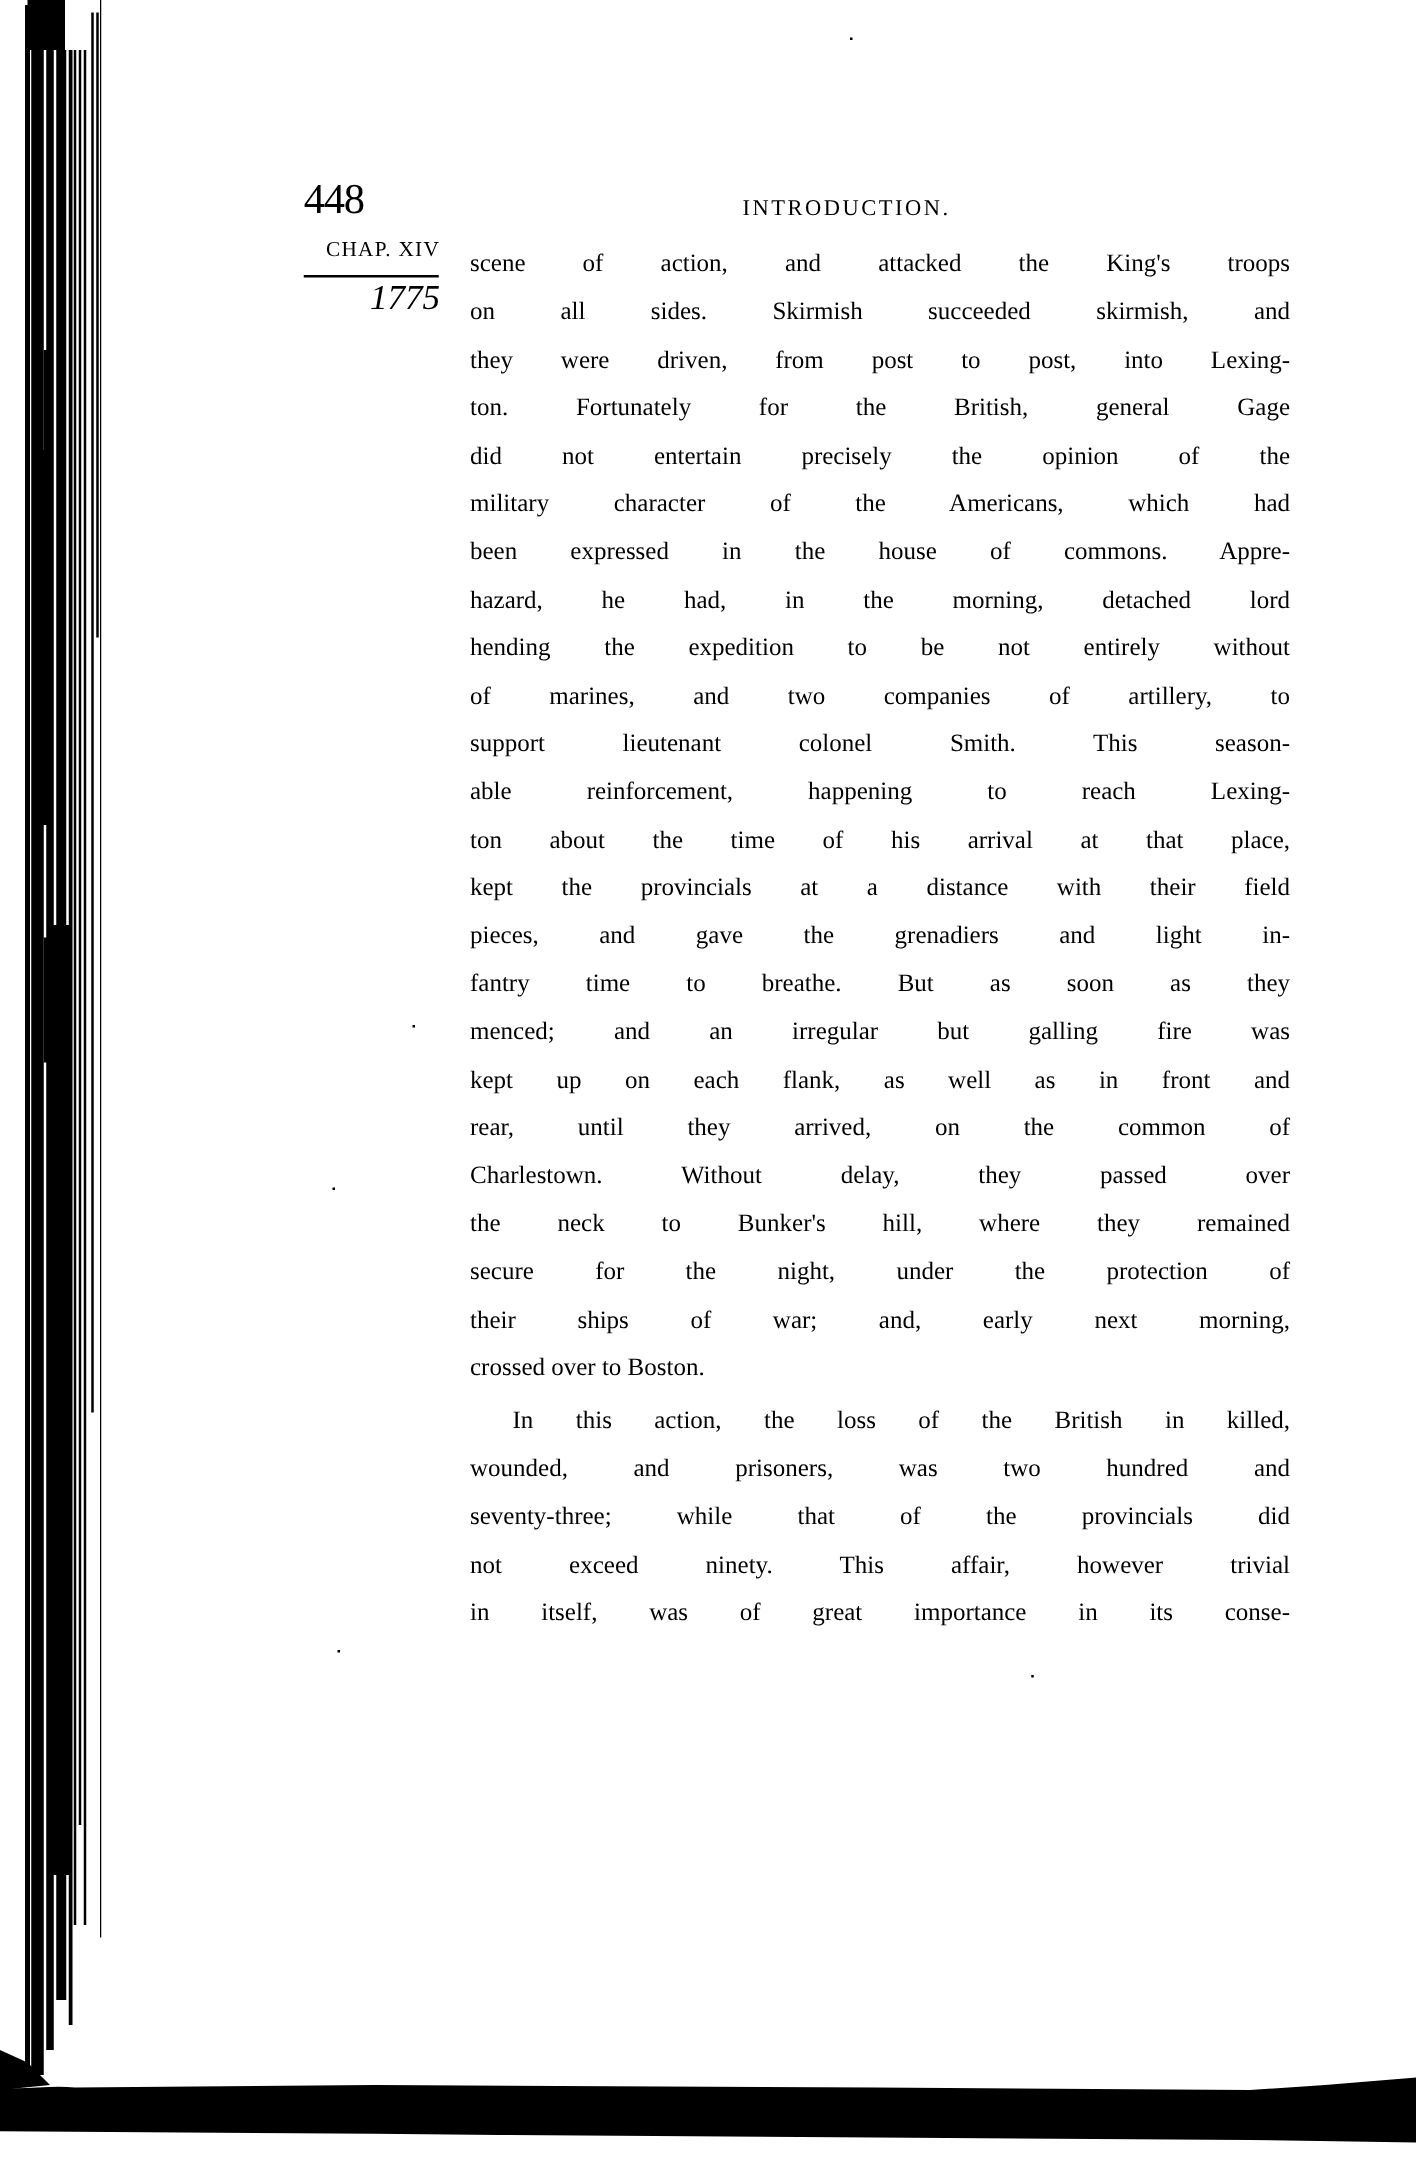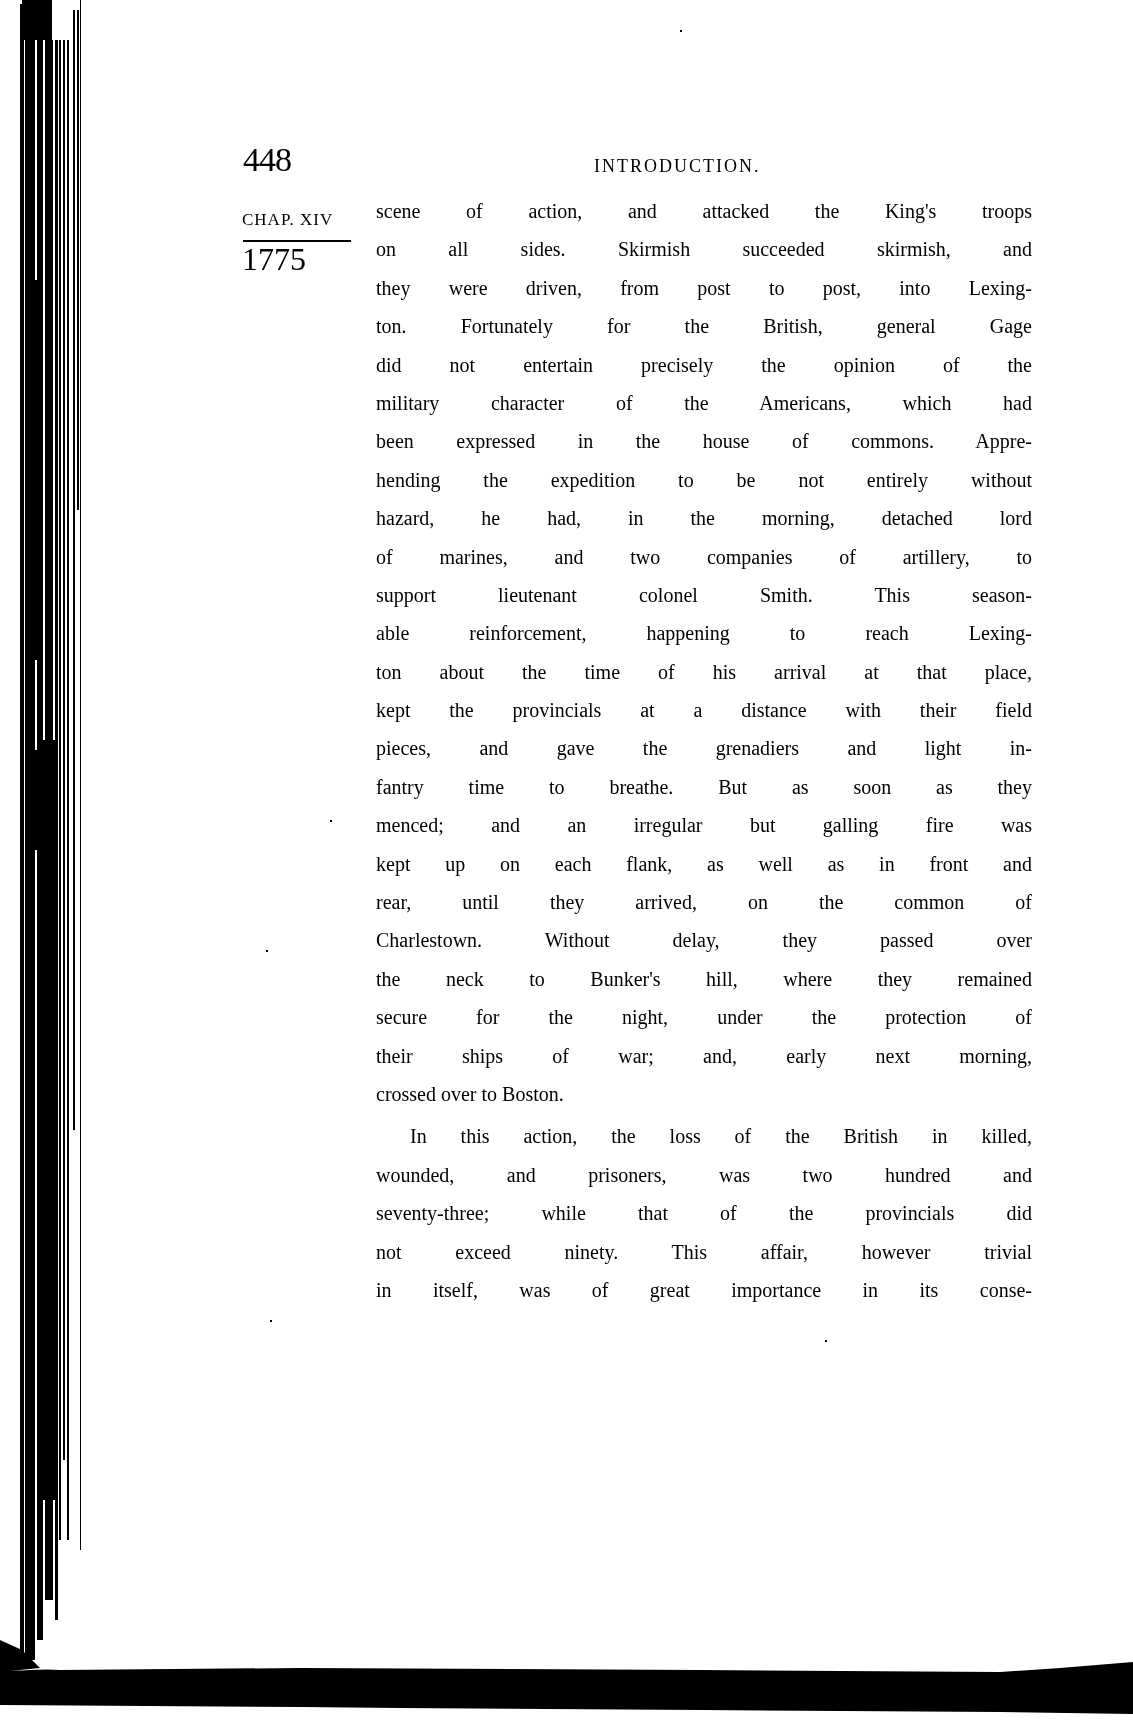--- a/index.html
+++ b/index.html
@@ -57,40 +57,41 @@
       font-size: 18px;
       letter-spacing: 2px;
       line-height: 24px;
       font-variant: small-caps;
       text-transform: uppercase;
       text-align: center;
     }
     .margin-note {
       position: absolute;
       left: 242px;
-      top: 208px;
+      top: 188px;
       width: 110px;
-      text-align: left;
+      text-align: right;
     }
     .margin-chap {
       font-size: 17px;
       letter-spacing: 1px;
       line-height: 24px;
       white-space: nowrap;
       font-variant: small-caps;
       text-transform: uppercase;
     }
     .margin-rule {
       border-top: 2px solid #000;
       width: 108px;
       margin: 8px auto 6px auto;
     }
     .margin-year {
-      font-size: 32px;
+      font-size: 28px;
       line-height: 22px;
+      font-style: italic;
     }
     .body-text {
       position: absolute;
       left: 376px;
       top: 192px;
       width: 656px;
       font-size: 20px;
       line-height: 38.4px;
     }
     .body-text .line {
@@ -155,22 +156,22 @@
 
 <div class="body-text">
   <div>
     <span class="line">scene of action, and attacked the King's troops</span>
     <span class="line">on all sides.  Skirmish succeeded skirmish, and</span>
     <span class="line">they were driven, from post to post, into Lexing-</span>
     <span class="line">ton.  Fortunately for the British, general Gage</span>
     <span class="line">did not entertain precisely the opinion of the</span>
     <span class="line">military character of the Americans, which had</span>
     <span class="line">been expressed in the house of commons.  Appre-</span>
+    <span class="line">hazard, he had, in the morning, detached lord</span>
     <span class="line">hending the expedition to be not entirely without</span>
-    <span class="line">hazard, he had, in the morning, detached lord</span>
     <span class="line">of marines, and two companies of artillery, to</span>
     <span class="line">support lieutenant colonel Smith.  This season-</span>
     <span class="line">able reinforcement, happening to reach Lexing-</span>
     <span class="line">ton about the time of his arrival at that place,</span>
     <span class="line">kept the provincials at a distance with their field</span>
     <span class="line">pieces, and gave the grenadiers and light in-</span>
     <span class="line">fantry time to breathe.  But as soon as they</span>
     <span class="line">menced; and an irregular but galling fire was</span>
     <span class="line">kept up on each flank, as well as in front and</span>
     <span class="line">rear, until they arrived, on the common of</span>

